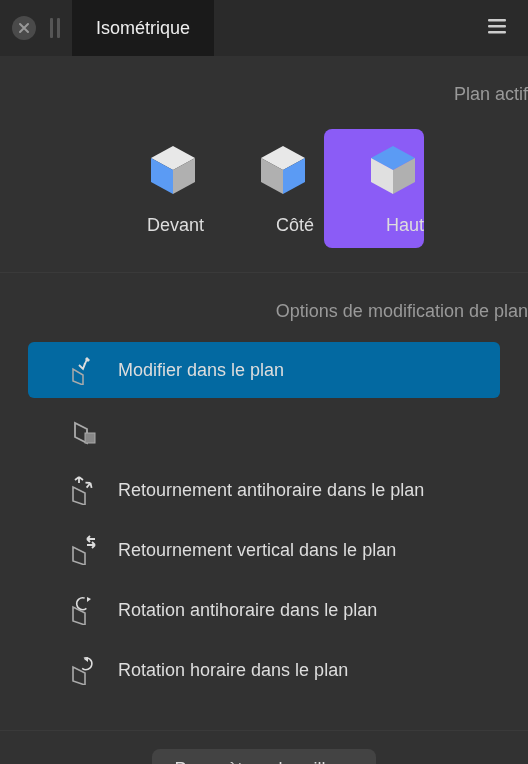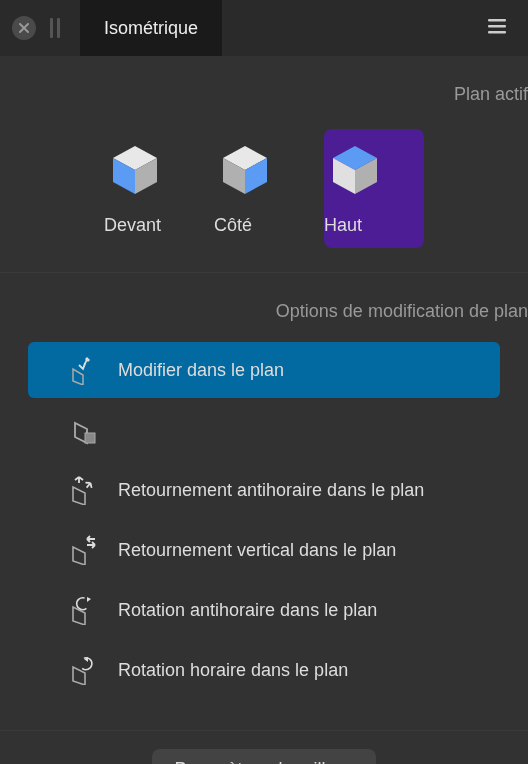--- a/index.html
+++ b/index.html
@@ -42,21 +42,21 @@
       display: flex;
       gap: 4px;
     }
     .drag-handle {
       width: 3px;
       height: 20px;
       background: #555;
       border-radius: 1px;
     }
     .tab {
-      margin-left: 20px;
+      margin-left: 12px;
       height: 56px;
       padding: 0 24px;
       background: #1a1a1a;
       display: flex;
       align-items: center;
       font-size: 18px;
       color: #eee;
     }
     .spacer {
       flex: 1;
@@ -84,27 +84,27 @@
     .plane-row {
       display: flex;
       justify-content: center;
       gap: 10px;
       padding: 8px 0 24px 0;
     }
     .plane-item {
       width: 100px;
       display: flex;
       flex-direction: column;
-      align-items: flex-start;
+      align-items: flex-end;
       padding: 10px 0 12px 0;
       border-radius: 8px;
       cursor: pointer;
     }
     .plane-item.active {
-      background: #4c1d95;
+      background: #8b5cf6;
     }
     .plane-item .cube-wrap {
       width: 62px;
       height: 62px;
       display: flex;
       align-items: center;
       justify-content: center;
       margin-bottom: 14px;
     }
     .plane-label {

